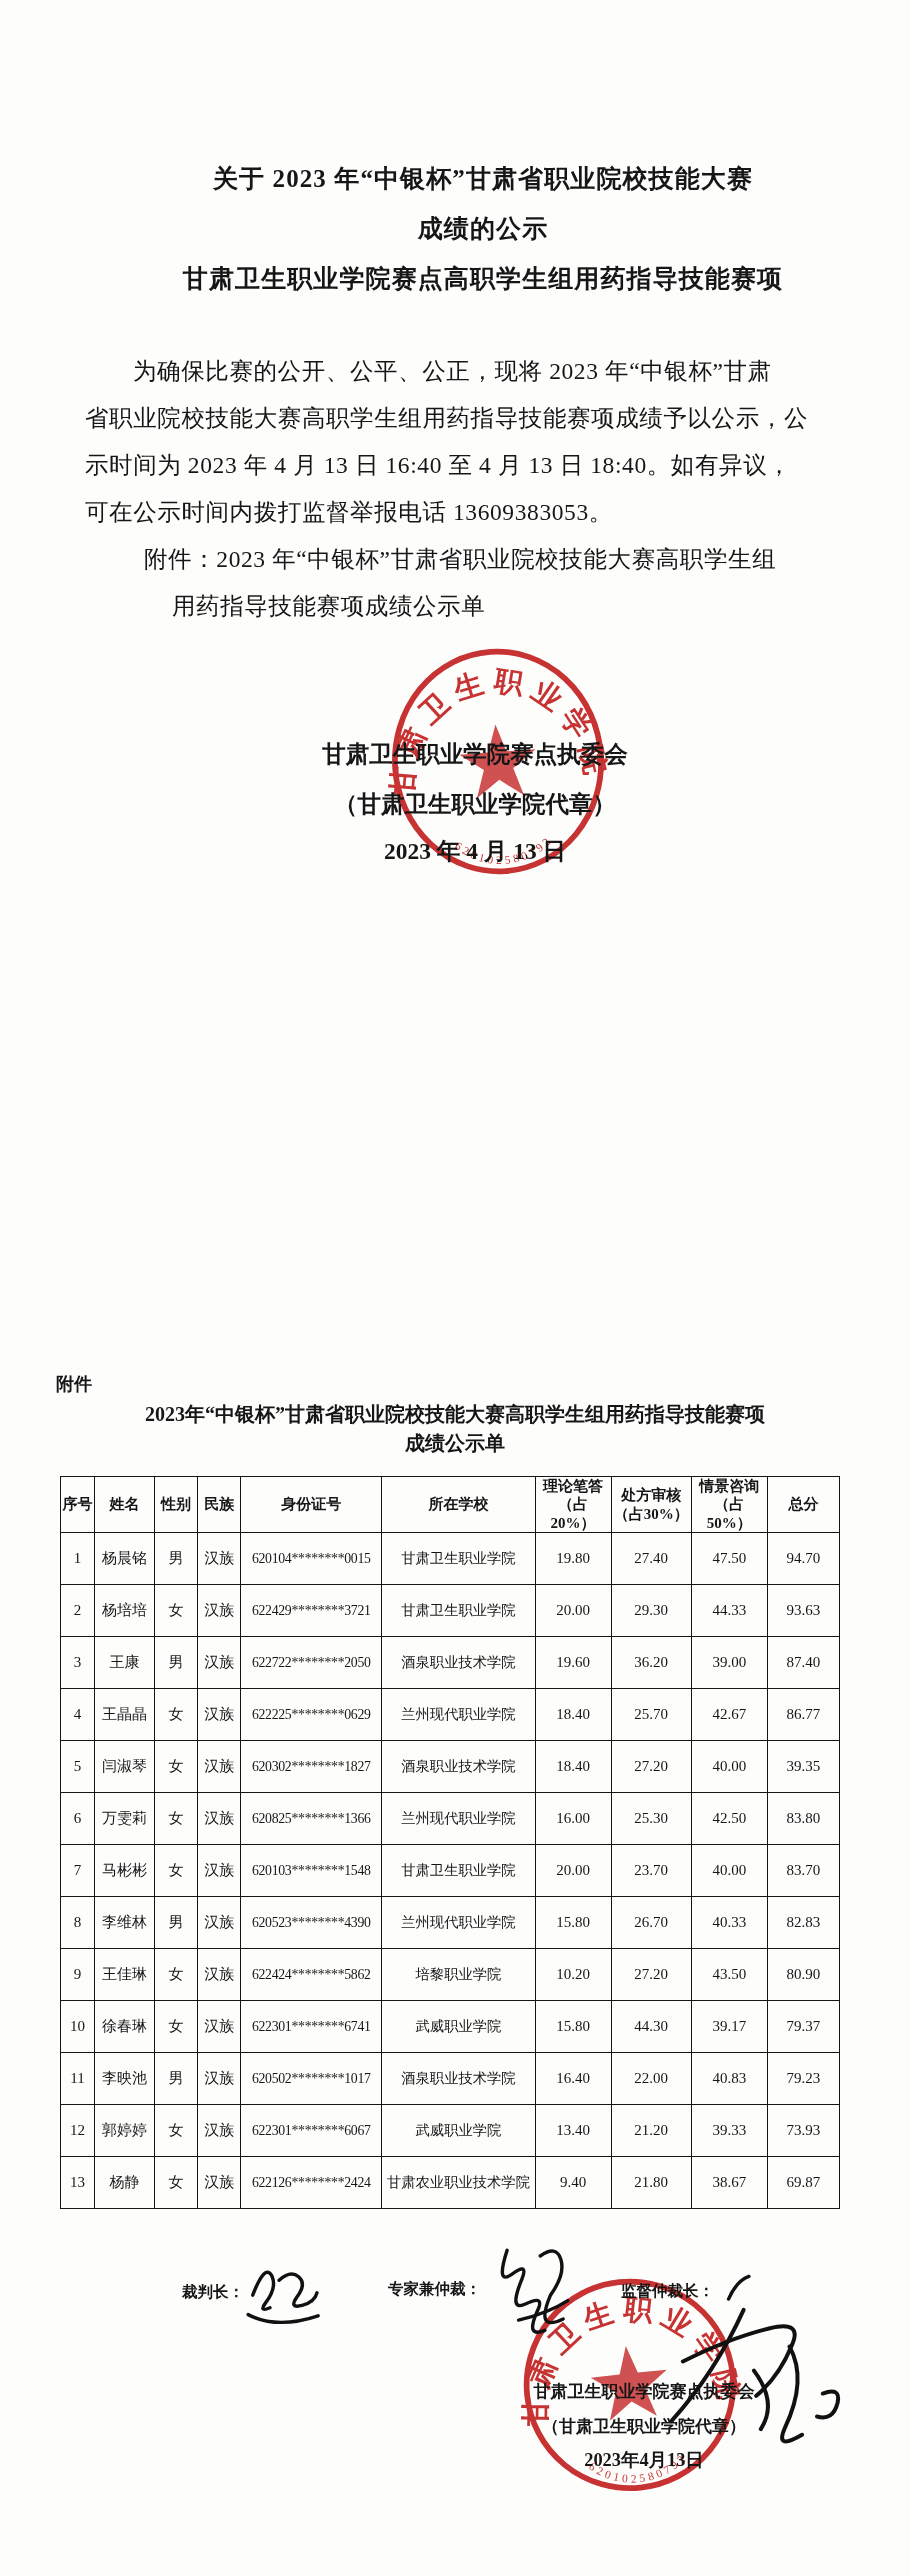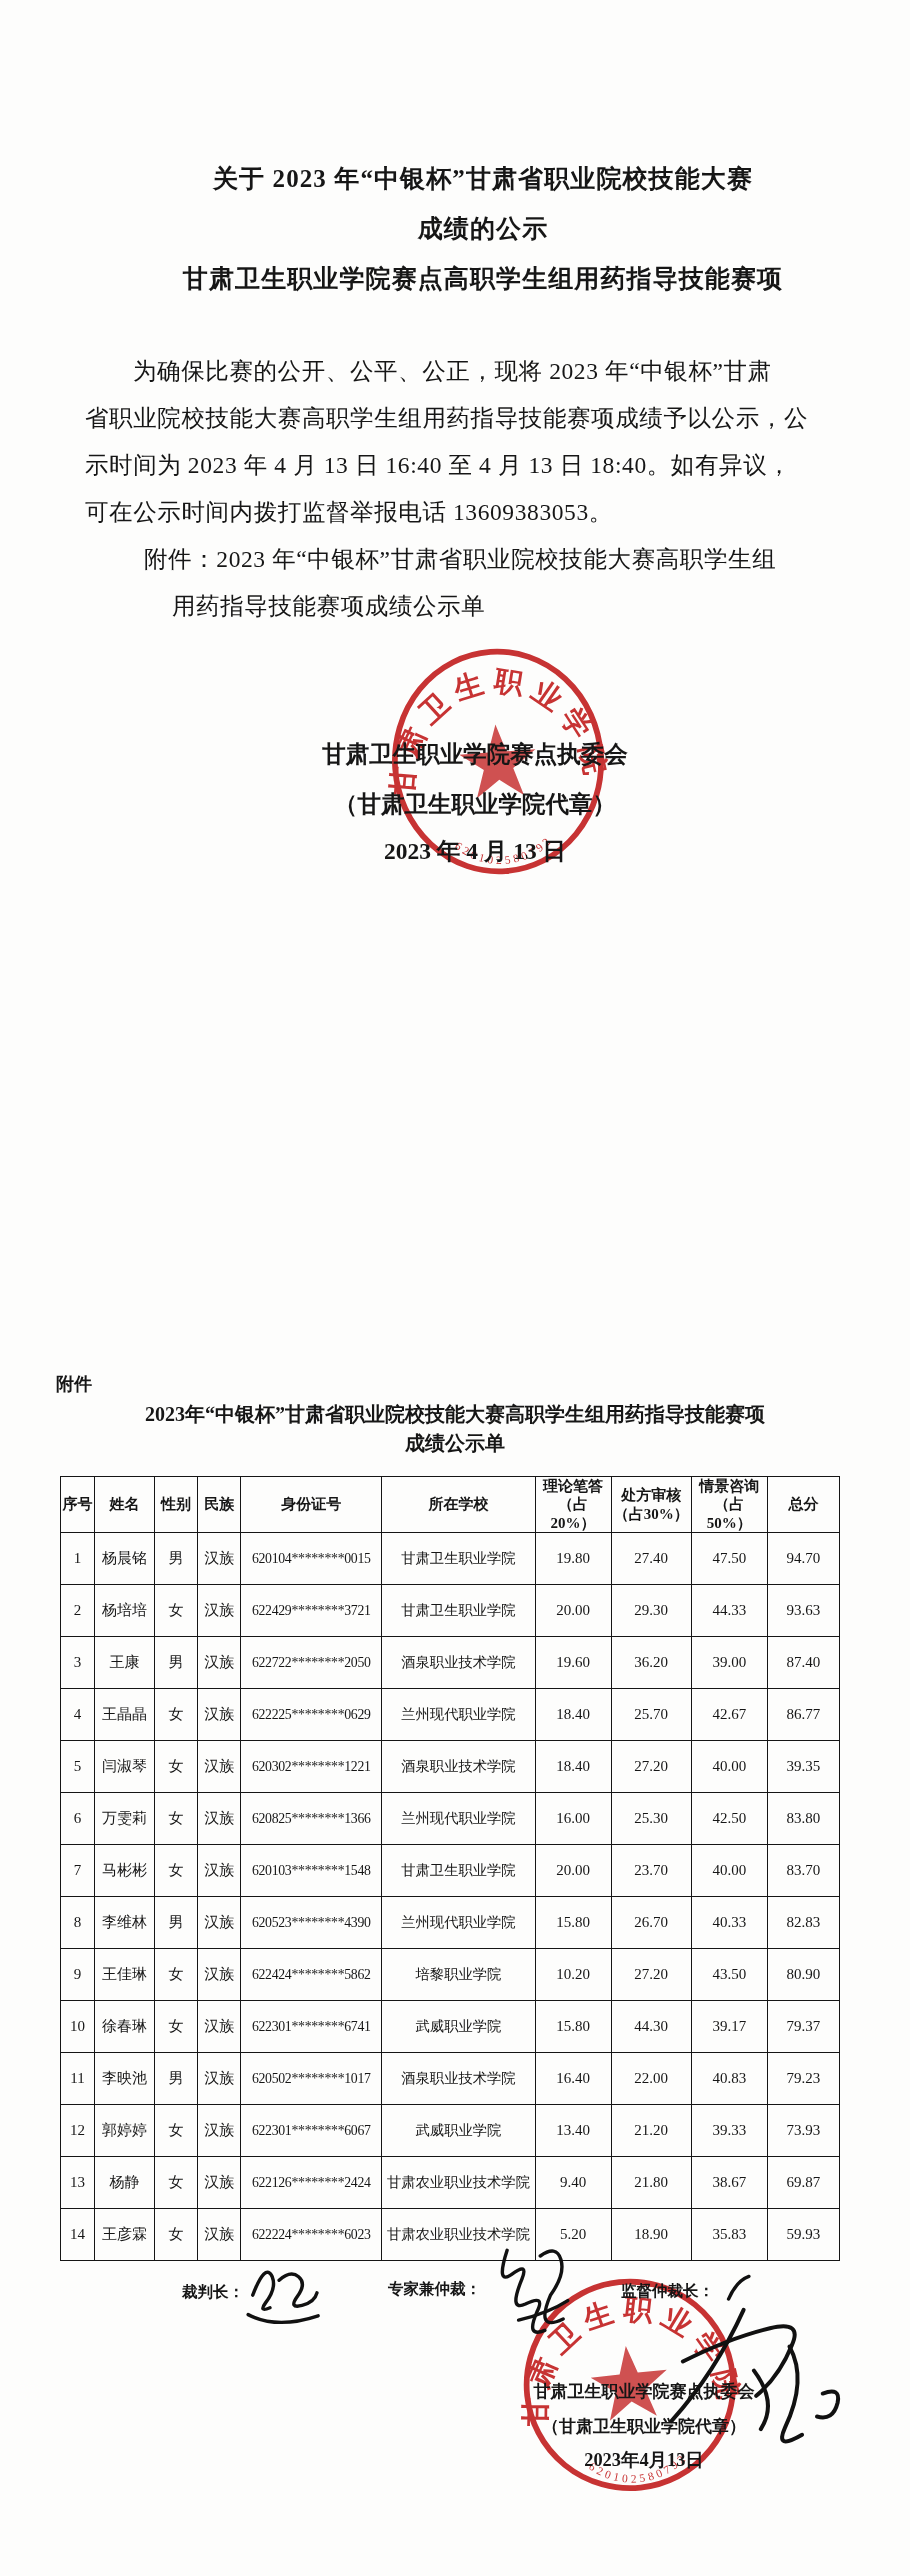--- a/index.html
+++ b/index.html
@@ -187,21 +187,21 @@
           <td class="col6">18.40</td>
           <td class="col7">25.70</td>
           <td class="col8">42.67</td>
           <td class="col9">86.77</td>
         </tr>
         <tr>
           <td class="col0">5</td>
           <td class="col1">闫淑琴</td>
           <td class="col2">女</td>
           <td class="col3">汉族</td>
-          <td class="col4">620302********1221</td>
+          <td class="col4">620302********1827</td>
           <td class="col5">酒泉职业技术学院</td>
           <td class="col6">18.40</td>
           <td class="col7">27.20</td>
           <td class="col8">40.00</td>
           <td class="col9">39.35</td>
         </tr>
         <tr>
           <td class="col0">6</td>
           <td class="col1">万雯莉</td>
           <td class="col2">女</td>
@@ -289,32 +289,20 @@
           <td class="col0">13</td>
           <td class="col1">杨静</td>
           <td class="col2">女</td>
           <td class="col3">汉族</td>
           <td class="col4">622126********2424</td>
           <td class="col5">甘肃农业职业技术学院</td>
           <td class="col6">9.40</td>
           <td class="col7">21.80</td>
           <td class="col8">38.67</td>
           <td class="col9">69.87</td>
-        </tr>
-        <tr>
-          <td class="col0">14</td>
-          <td class="col1">王彦霖</td>
-          <td class="col2">女</td>
-          <td class="col3">汉族</td>
-          <td class="col4">622224********6023</td>
-          <td class="col5">甘肃农业职业技术学院</td>
-          <td class="col6">5.20</td>
-          <td class="col7">18.90</td>
-          <td class="col8">35.83</td>
-          <td class="col9">59.93</td>
         </tr>
       </tbody>
   </table>
 
   <div class="sig-label sig-judge">裁判长：</div>
   <div class="sig-label sig-expert">专家兼仲裁：</div>
   <div class="sig-label sig-supervisor">监督仲裁长：</div>
 
   <svg class="sig-svg" style="left:240px; top:2255px;" width="92" height="86" viewBox="0 0 160 150">
     <g fill="none" stroke="#111" stroke-width="6" stroke-linecap="round">

